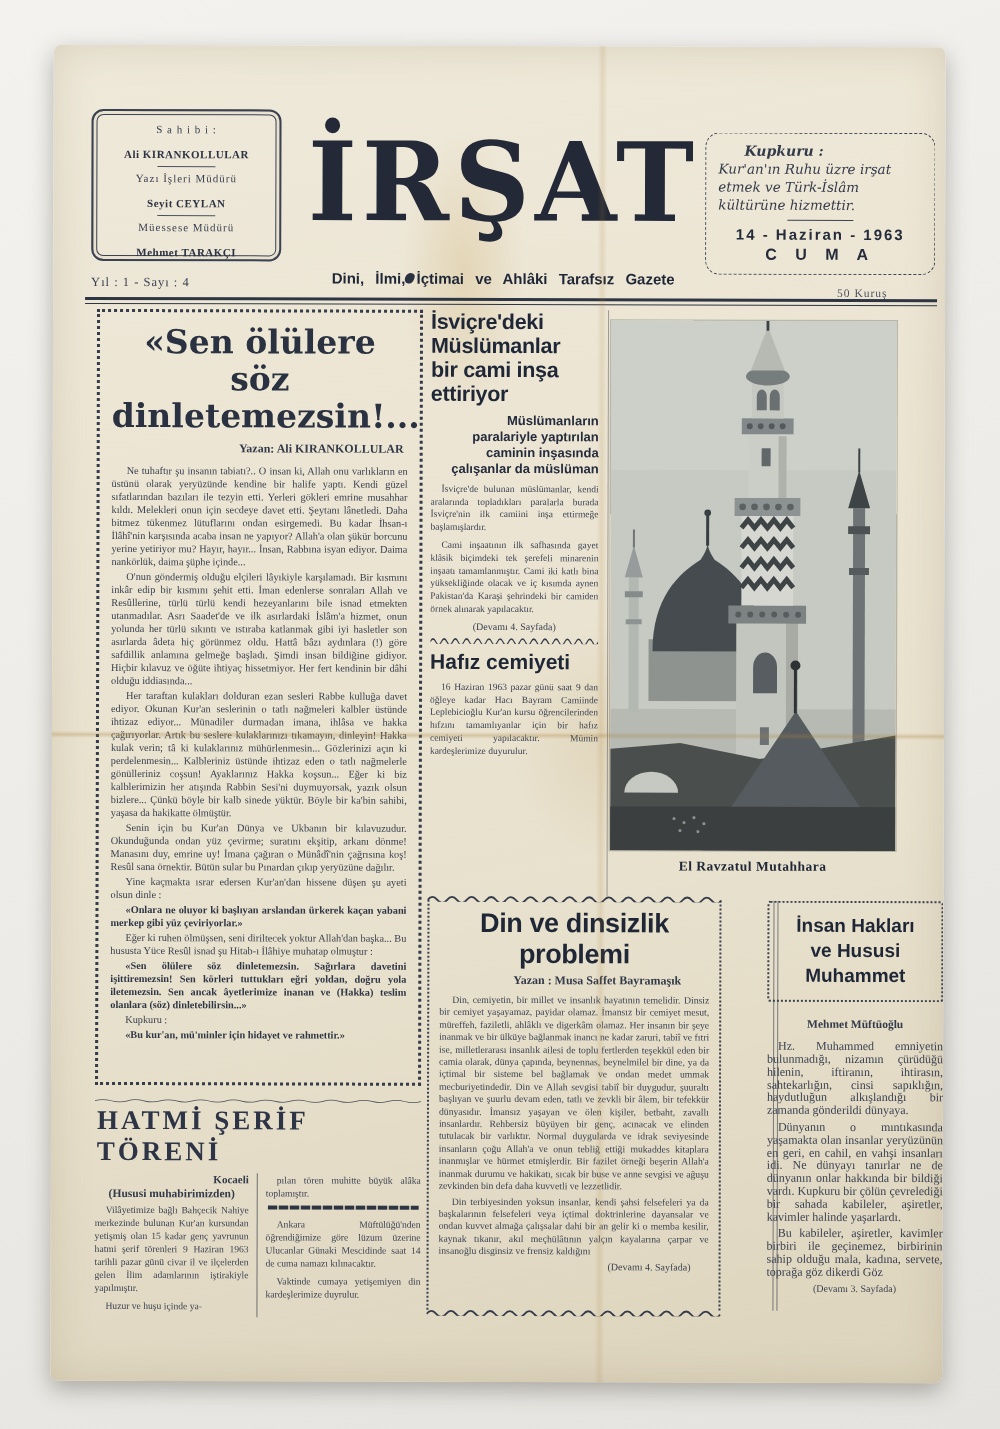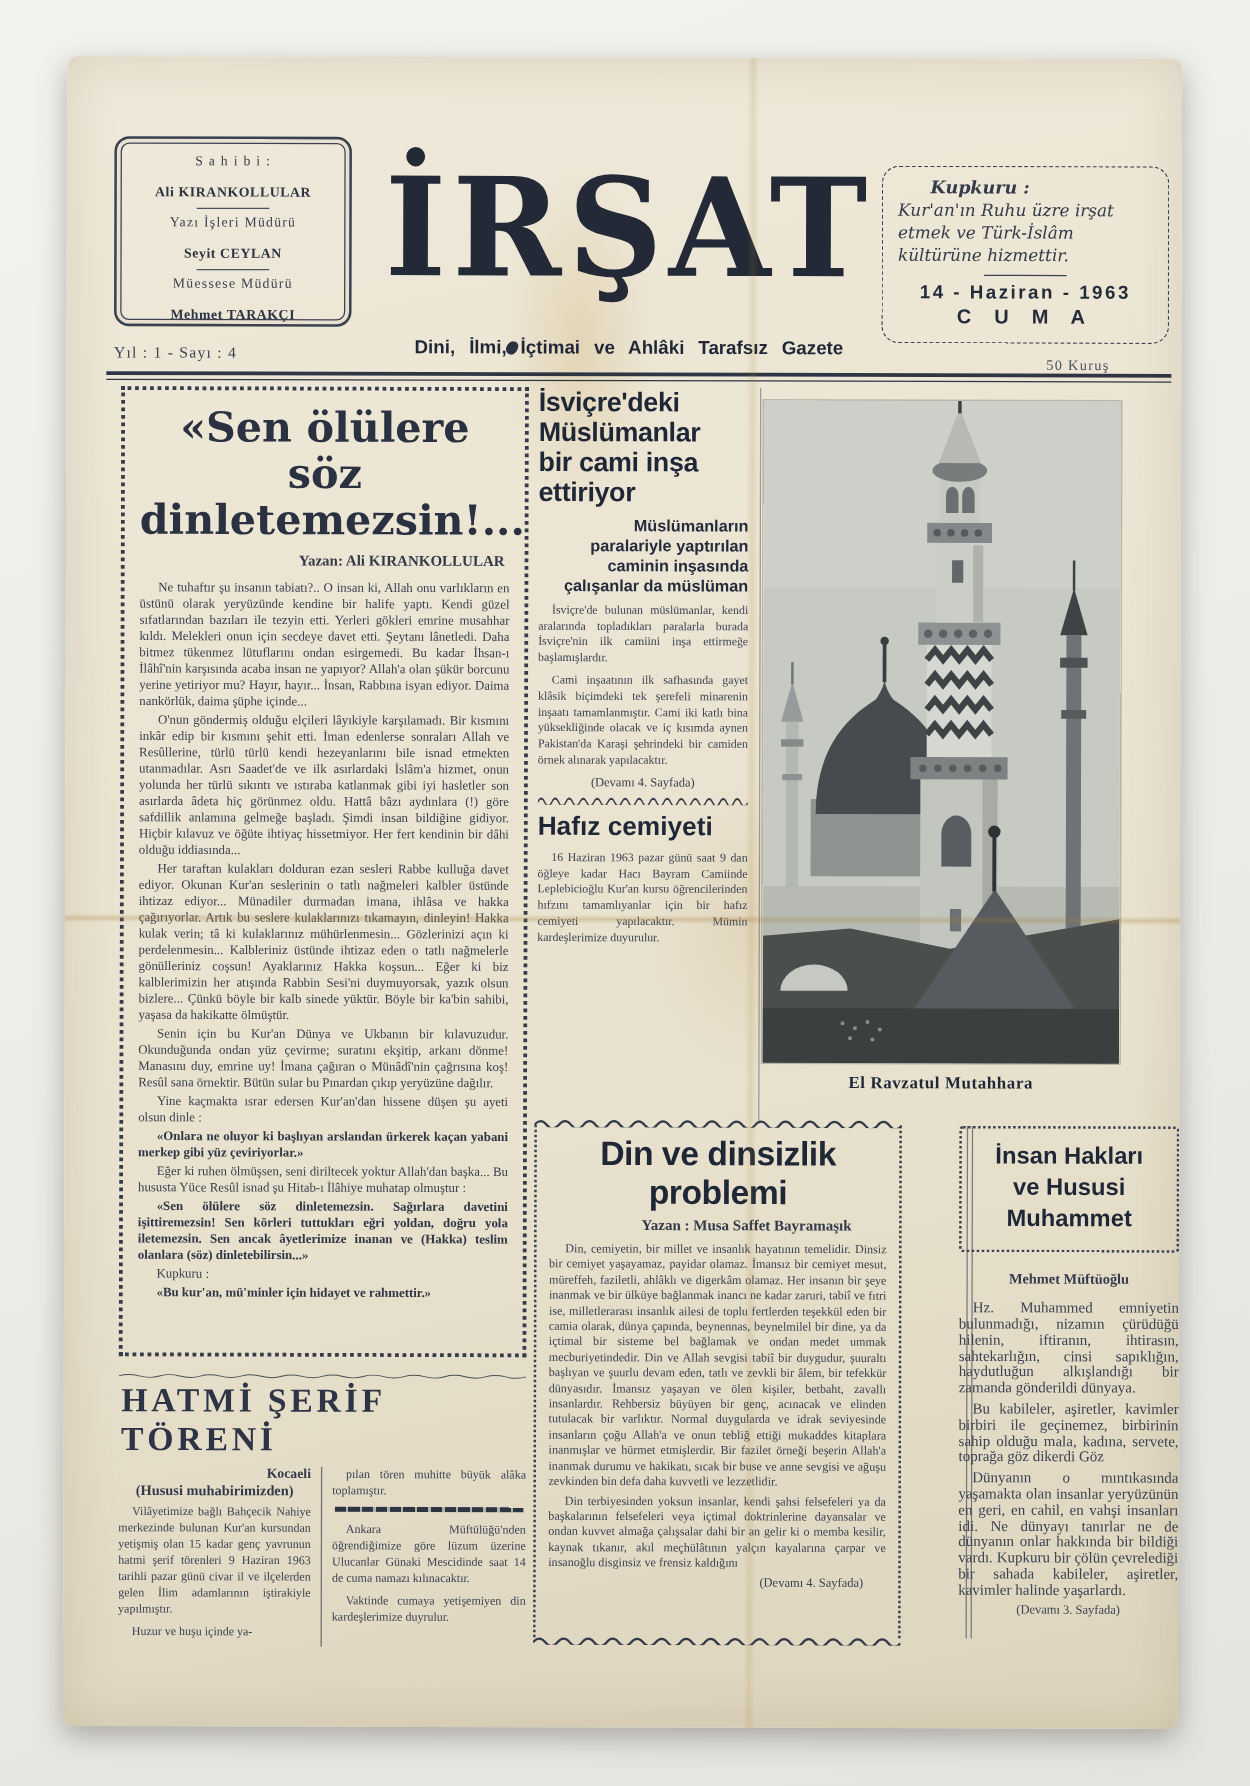--- a/index.html
+++ b/index.html
@@ -289,22 +289,22 @@
   <div class="insan-col">
     <div class="insan-head-box">
       <div class="sans-head insan-head">
         <span>İnsan Hakları</span>
         <span>ve Hususi</span>
         <span>Muhammet</span>
       </div>
     </div>
     <div class="insan-byline">Mehmet Müftüoğlu</div>
     <p class="pi">Hz. Muhammed emniyetin bulunmadığı, nizamın çürüdüğü hilenin, iftiranın, ihtirasın, sahtekarlığın, cinsi sapıklığın, haydutluğun alkışlandığı bir zamanda gönderildi dünyaya.</p>
+    <p class="pi">Dünyanın o mıntıkasında yaşamakta olan insanlar yeryüzünün en geri, en cahil, en vahşi insanları idi. Ne dünyayı tanırlar ne de dünyanın onlar hakkında bir bildiği vardı. Kupkuru bir çölün çevrelediği bir sahada kabileler, aşiretler, kavimler halinde yaşarlardı.</p>
     <p class="pi">Bu kabileler, aşiretler, kavimler birbiri ile geçinemez, birbirinin sahip olduğu mala, kadına, servete, toprağa göz dikerdi Göz</p>
-    <p class="pi">Dünyanın o mıntıkasında yaşamakta olan insanlar yeryüzünün en geri, en cahil, en vahşi insanları idi. Ne dünyayı tanırlar ne de dünyanın onlar hakkında bir bildiği vardı. Kupkuru bir çölün çevrelediği bir sahada kabileler, aşiretler, kavimler halinde yaşarlardı.</p>
     <div class="devami insan-devami">(Devamı 3. Sayfada)</div>
   </div>
 
   <div class="hatmi">
     <svg class="wave hatmi-rule" viewBox="0 0 300 8" preserveAspectRatio="none">
       <path d="M0 5 Q7 2 15 5 T30 5 T45 5 T60 5 T75 5 T90 5 T105 5 T120 5 T135 5 T150 5 T165 5 T180 5 T195 5 T210 5 T225 5 T240 5 T255 5 T270 5 T285 5 T300 5" fill="none" stroke="#4a515c" stroke-width="1"></path>
     </svg>
     <div class="hatmi-head">HATMİ ŞERİF TÖRENİ</div>
     <div class="hatmi-cols">
       <div class="hatmi-c1">

